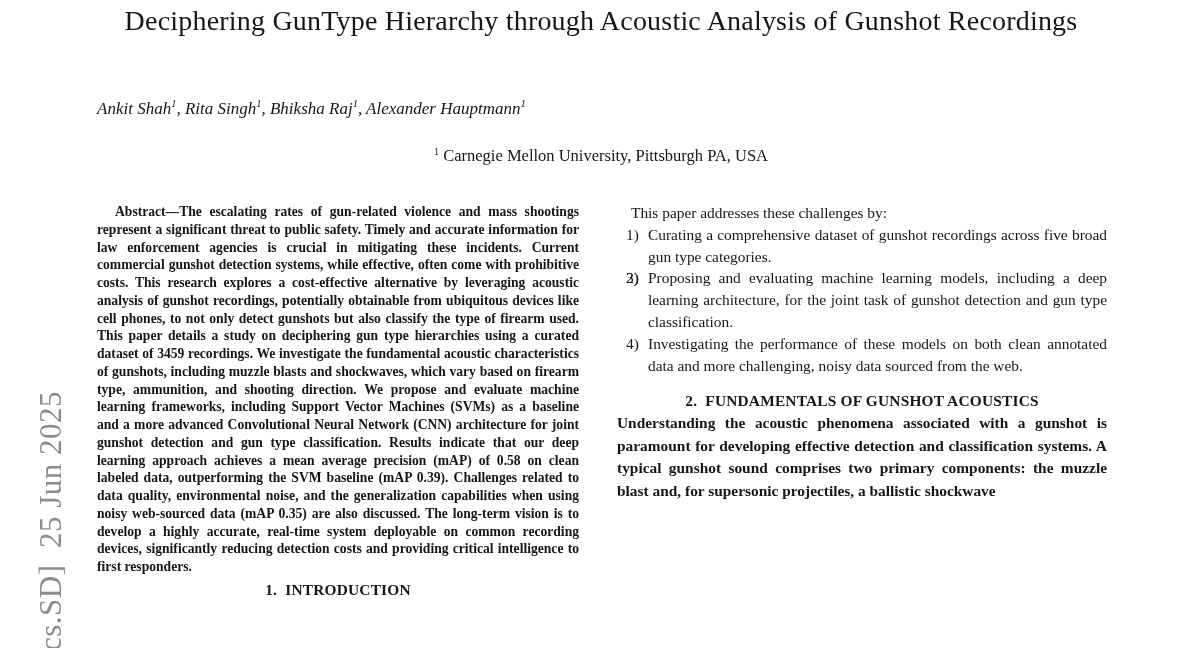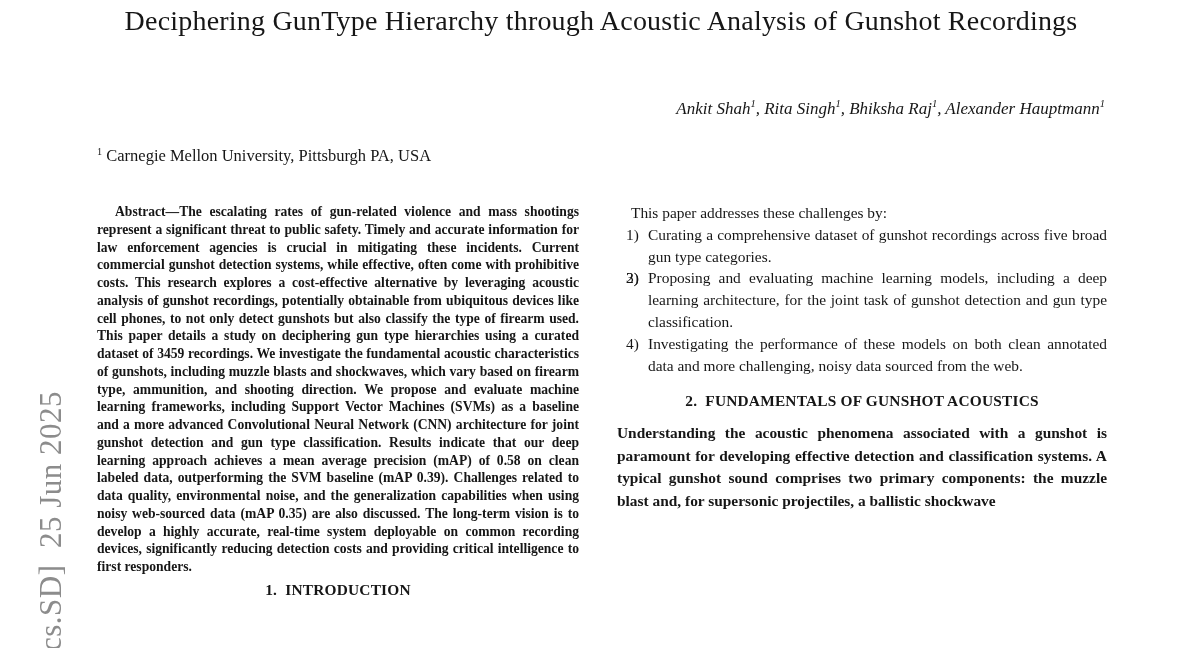--- a/index.html
+++ b/index.html
@@ -44,30 +44,30 @@
     font-weight: normal;
     line-height: 38px;
     text-align: center;
     letter-spacing: 0.2px;
   }
   .authors-line {
     position: absolute;
     top: 99px;
     left: 97px;
     width: 1008px;
-    text-align: right;
+    text-align: left;
     font-style: italic;
     font-size: 17px;
   }
   .affiliation-line {
     position: absolute;
     top: 146px;
     left: 97px;
     width: 1008px;
-    text-align: left;
+    text-align: center;
     font-size: 16.5px;
   }
   sup {
     font-size: 62%;
     vertical-align: super;
     line-height: 0;
   }
 
   
   .col {
@@ -99,21 +99,21 @@
 
   .section-heading {
     margin: 0;
     font-size: 15.4px;
     font-weight: bold;
     text-align: center;
     white-space: pre;
     letter-spacing: 0.2px;
   }
   .col-left .section-heading { margin-top: 5px; }
-  .col-right .section-heading { margin-top: 14px; margin-bottom: 10px; }
+  .col-right .section-heading { margin-top: 14px; }
 
   .lead-paragraph { text-indent: 14px; }
 
   .contributions-list {
     list-style: none;
     margin: 0;
     padding: 0;
   }
   .contributions-list li {
     position: relative;

